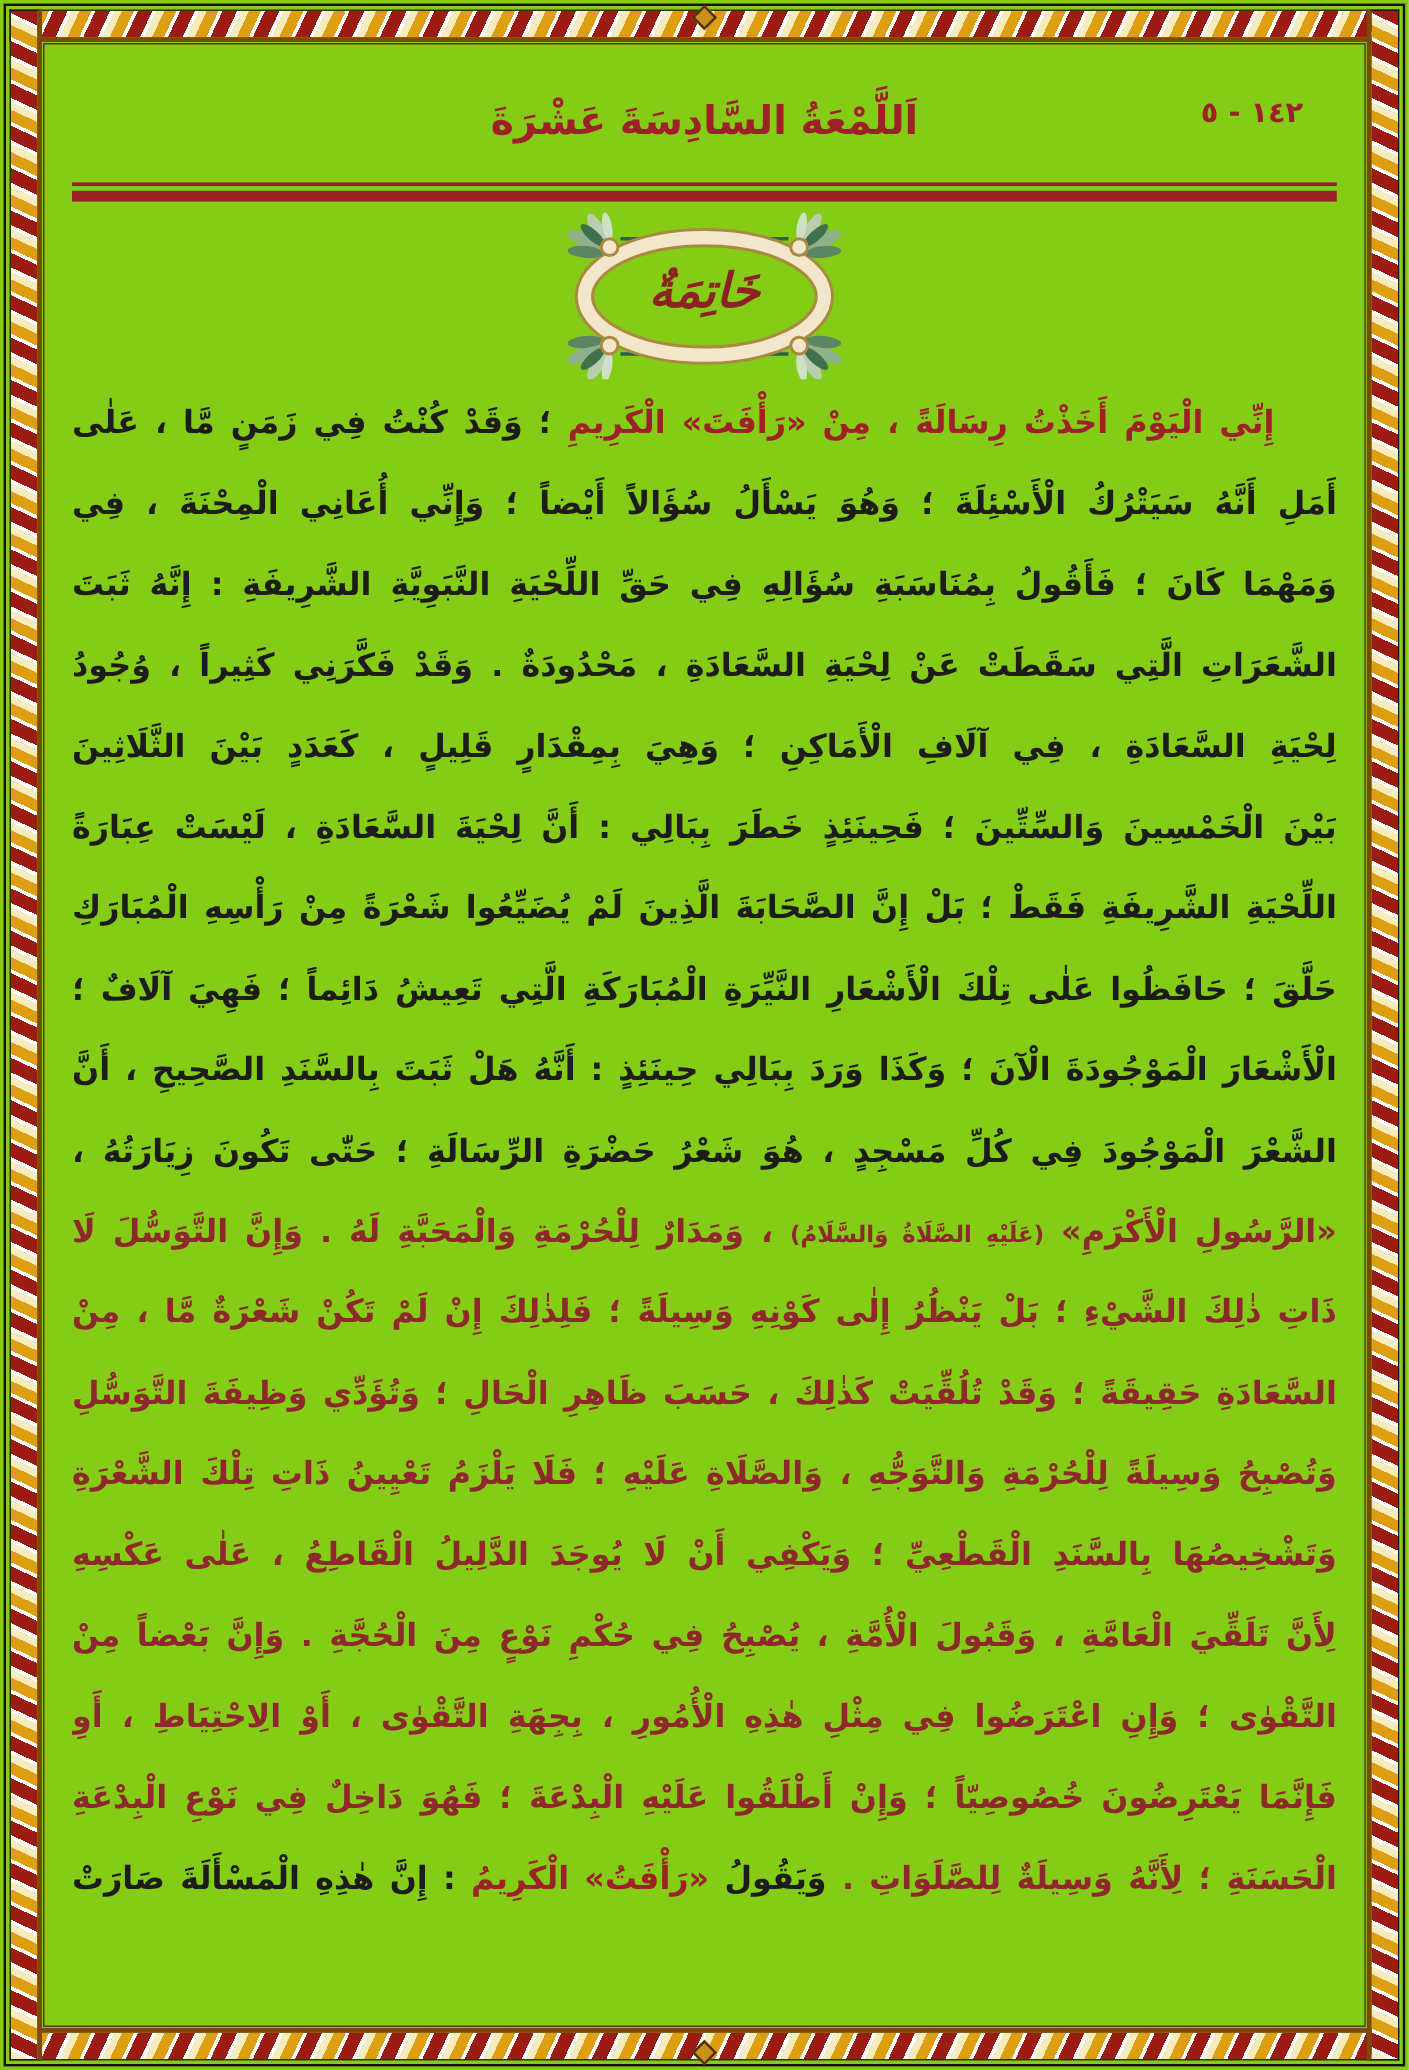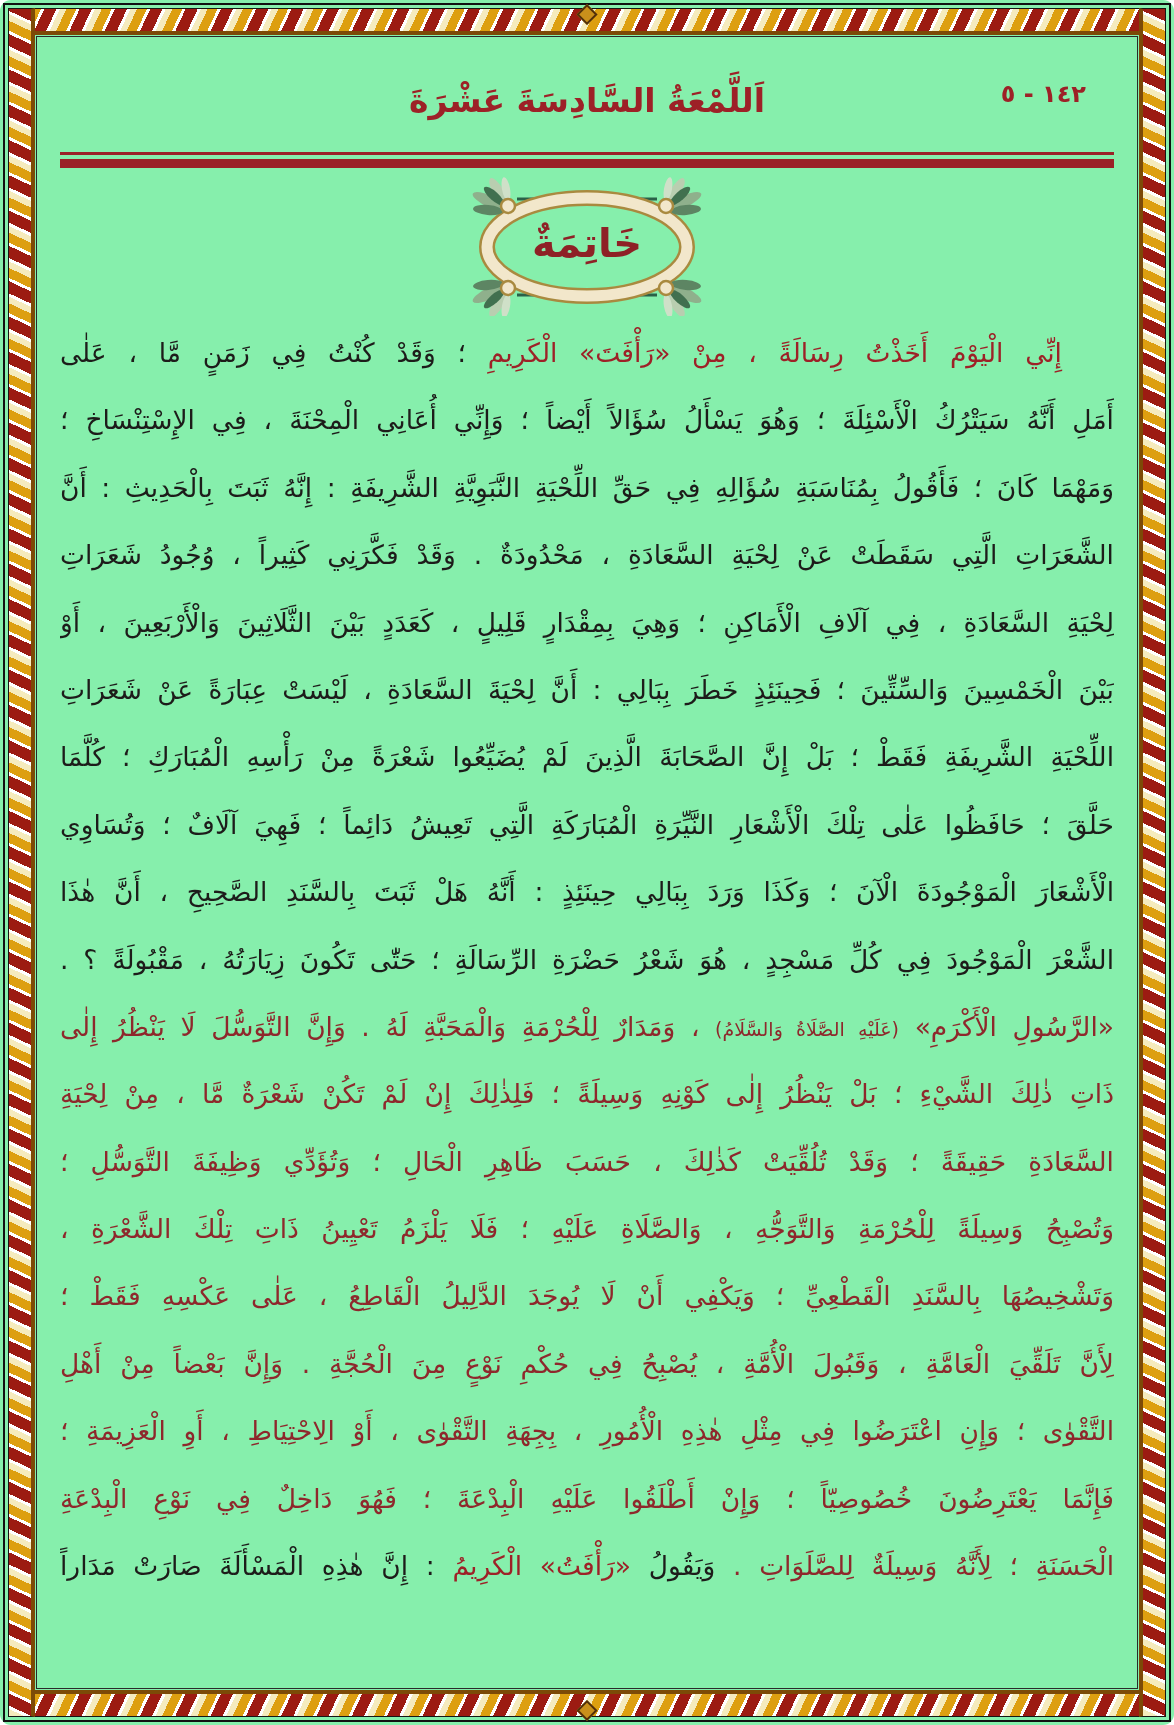--- a/index.html
+++ b/index.html
@@ -17,21 +17,21 @@
     --ribbon-cream:#f2e7cb;
     --ribbon-gold:#a98a3f;
     --line-green:#2a6148;
   }
   html,body{margin:0;padding:0;}
   body{
     width:1174px;height:1725px;background:#ffffff;
     font-family:"DejaVu Sans",sans-serif;
     overflow:hidden;
   }
-  .page{position:relative;width:1174px;height:1725px;background:#86efac;border-radius:11px;}
+  .page{position:relative;width:1174px;height:1725px;background:#84cc16;}
 
   
   .outer-line{position:absolute;inset:3px;border:2px solid #111;pointer-events:none;}
   .band{position:absolute;pointer-events:none;border:1px solid #151515;}
   .band.h{
     left:8px;right:8px;height:22px;
     background:repeating-linear-gradient(115deg,
       var(--chain-red) 0 11px, #ffffff 11px 14px,
       var(--chain-cream) 14px 20px, var(--chain-gold) 20px 29px,
       #ffffff 29px 32px);
@@ -66,32 +66,32 @@
   .page-ref{
     position:absolute;top:16px;left:auto;right:28px;
     color:var(--red-accent);font-size:24px;font-weight:bold;direction:rtl;
   }
 
   .divider{margin-top:2px;}
   .divider .thin{height:3px;background:var(--rule-red);}
   .divider .gap{height:4px;}
   .divider .thick{height:9px;background:var(--rule-red);}
 
-  .cartouche{position:relative;width:330px;height:138px;margin:8px auto 0;}
+  .cartouche{position:relative;width:330px;height:138px;margin:8px auto 0;font-style:italic;}
   .cartouche svg{position:absolute;inset:0;}
   .section-heading{
     position:absolute;left:0;right:0;top:50%;transform:translateY(-54%);
     text-align:center;color:#8e2126;font-size:40px;font-weight:bold;
   }
 
   .body-text{margin-top:5px;direction:rtl;}
   .line{
     height:67.4px;line-height:67.4px;overflow:hidden;
     text-align:justify;text-align-last:justify;
-    font-size:26.5px;font-weight:normal;word-spacing:3px;
+    font-size:26.5px;font-weight:bold;word-spacing:3px;
     color:var(--ink);
   }
   .line.indent{text-indent:52px;}
   .seg.black{color:var(--ink);}
   .seg.red{color:var(--red-body);}
   .seg.red2{color:var(--red-accent);}
   .seg.seal{color:var(--red-body);font-size:19px;letter-spacing:-1px;}
 </style>
 </head>
 <body>

